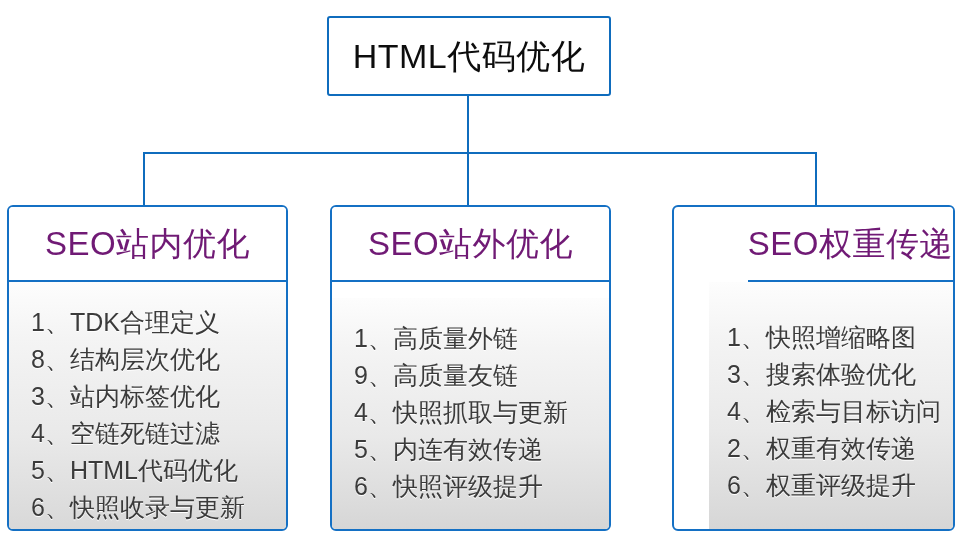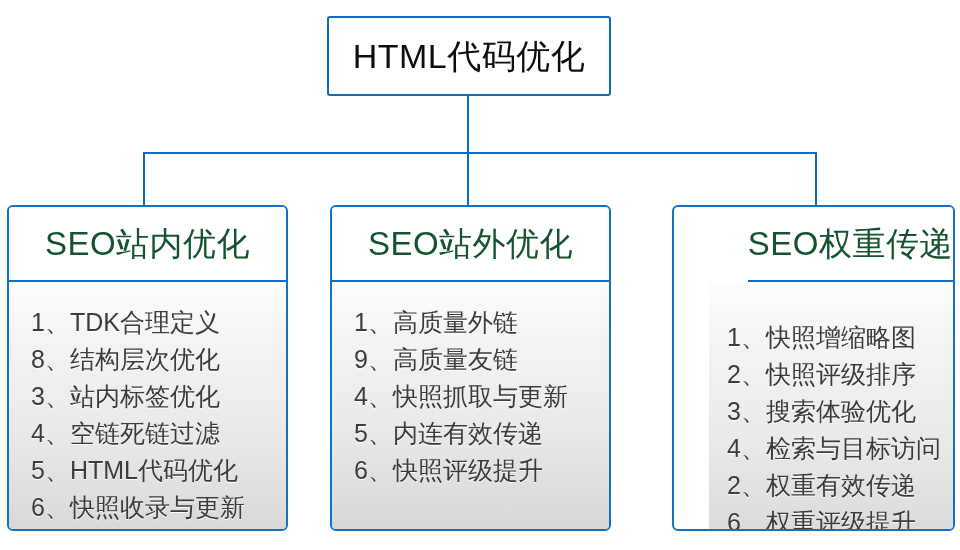--- a/index.html
+++ b/index.html
@@ -45,34 +45,34 @@
     top:205px;
     height:326px;
     border:2px solid #1470C4;
     border-radius:6px;
     box-sizing:border-box;
     background:#ffffff;
     overflow:hidden;
     display:flex;flex-direction:column;
   }
   .card-1{left:7px;width:281px;}
-  .card-2{left:330px;width:281px;}
+  .card-2{left:330px;width:281px;gap:16px;}
   .card-3{left:672px;width:283px;align-items:flex-end;}
 
   .card-head{
     height:75px;
     flex:0 0 75px;
     background:#ffffff;
     border-bottom:2px solid #1470C4;
     display:flex;align-items:center;justify-content:center;
     box-sizing:border-box;
   }
   .card-head-title{
     font-size:33px;
-    color:#14532d;
+    color:#701a75;
     line-height:1;
     white-space:nowrap;
     letter-spacing:0.5px;
   }
 
   .card-body{
     flex:1 1 auto;
     background:linear-gradient(180deg,#fdfdfd 0%,#f4f4f4 22%,#e9e9e9 60%,#dcdcdc 88%,#d6d6d6 100%);
     padding:22px 0 14px 0;
     box-sizing:border-box;
@@ -137,21 +137,20 @@
     </div>
   </div>
 
   <div class="card card-3">
     <div class="card-head">
       <div class="card-head-title">SEO权重传递</div>
     </div>
     <div class="card-body">
       <ul class="item-list">
         <li class="item">1、快照增缩略图</li>
-        <li class="item">2、快照评级排序</li>
         <li class="item">3、搜索体验优化</li>
         <li class="item">4、检索与目标访问</li>
         <li class="item">2、权重有效传递</li>
         <li class="item">6、权重评级提升</li>
       </ul>
     </div>
   </div>
 
 </div>
 

